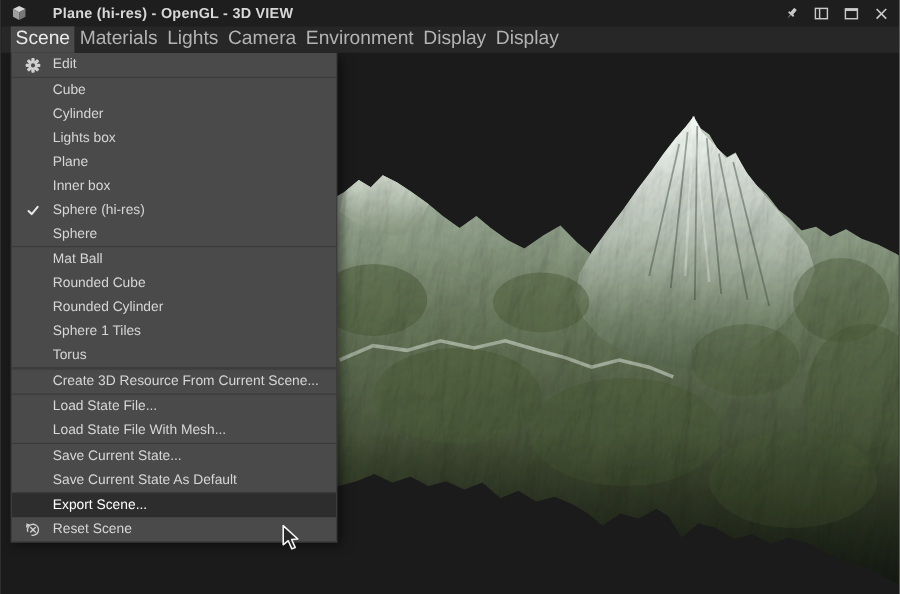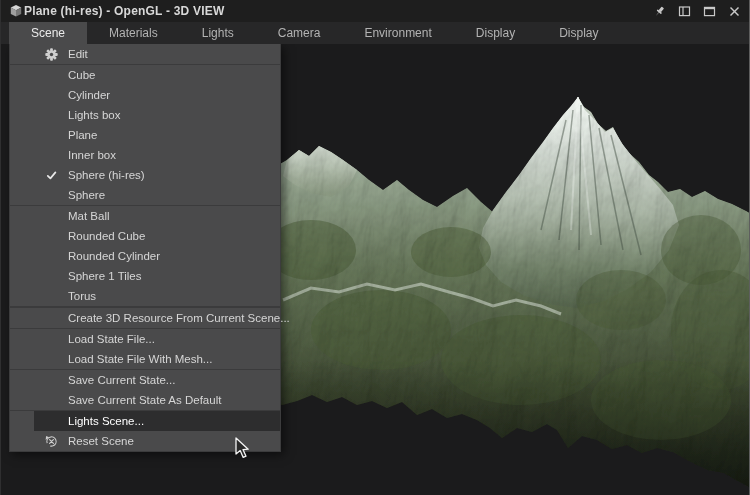--- a/index.html
+++ b/index.html
@@ -5,44 +5,44 @@
   html,body{margin:0;padding:0;background:#000;}
   .window{
     position:relative;width:750px;height:495px;overflow:hidden;
     background:#1b1b1c;font-family:"Liberation Sans",sans-serif;
     box-sizing:border-box;border-right:1px solid #5e5e5e;border-left:1px solid #2f2f30;
     -webkit-font-smoothing:antialiased;
   }
   
   .titlebar{
     position:absolute;top:0;left:0;right:0;height:22px;background:#1e1e1e;
-    display:flex;align-items:center;padding:0 8px;gap:1px;z-index:6;
+    display:flex;align-items:center;padding:0 8px;gap:21px;z-index:6;
   }
   .titlebar .title{font-size:12px;font-weight:bold;color:#d8d8d8;letter-spacing:.2px;white-space:nowrap;}
   .win-controls{margin-left:auto;display:flex;align-items:center;gap:12px;}
   .ctl{width:13px;height:13px;display:flex;align-items:center;justify-content:center;cursor:default;}
   
   .menubar{
     position:absolute;top:22px;left:0;right:0;height:22px;background:#272728;
     display:flex;align-items:stretch;padding-left:8px;z-index:6;
   }
   .menubar .mitem{
-    font-size:12px;color:#b3b3b3;line-height:22px;padding:0 22px;white-space:nowrap;cursor:default;
+    font-size:16px;color:#b3b3b3;line-height:22px;padding:0 4px;white-space:nowrap;cursor:default;
   }
   .menubar .mitem.active{background:#4a4a4b;color:#ebebeb;}
   
   .viewport{position:absolute;left:0;top:44px;width:100%;height:451px;background:#1b1b1c;z-index:1;}
   .viewport svg{display:block;}
   
   .dropdown{
     position:absolute;left:8px;top:44px;width:272px;z-index:5;
     background:#4a4a4b;box-shadow:3px 3px 9px rgba(0,0,0,.5);
     box-sizing:border-box;border:1px solid #3c3c3d;border-top:none;
   }
-  .row{height:20px;display:flex;align-items:center;cursor:default;margin-left:24px;}
+  .row{height:20px;display:flex;align-items:center;cursor:default;}
   .row .icon-cell{width:34px;flex:0 0 34px;display:flex;align-items:center;justify-content:center;}
   .row .lbl{font-size:11.5px;color:#d6d6d6;white-space:nowrap;}
   .row.hl{background:#2d2d2e;}
   .row.hl .lbl{color:#ffffff;}
   .sep{height:1px;background:#3b3b3c;}
   
   .cursor{position:absolute;left:234px;top:437px;z-index:10;pointer-events:none;}
 </style>
 </head>
 <body>
@@ -260,21 +260,21 @@
         <span class="icon-cell"></span>
         <span class="lbl">Save Current State...</span>
       </div>
       <div class="row">
         <span class="icon-cell"></span>
         <span class="lbl">Save Current State As Default</span>
       </div>
       <div class="sep"></div>
       <div class="row hl">
         <span class="icon-cell"></span>
-        <span class="lbl">Lights Scene...</span>
+        <span class="lbl">Export Scene...</span>
       </div>
       <div class="row">
         <span class="icon-cell">
           <svg width="13" height="13" viewBox="-6.5 -6.5 13 13">
             <circle r="4.6" fill="none" stroke="#cfcfcf" stroke-width="1.1" stroke-dasharray="24 6" transform="rotate(160)"></circle>
             <polygon points="-5.9,-1.5 -2.3,-4.3 -5.4,-5.5" fill="#cfcfcf"></polygon>
             <path d="M-1.9,-1.9 L1.9,1.9 M1.9,-1.9 L-1.9,1.9" stroke="#cfcfcf" stroke-width="1.2" stroke-linecap="round"></path>
           </svg>
         </span>
         <span class="lbl">Reset Scene</span>

